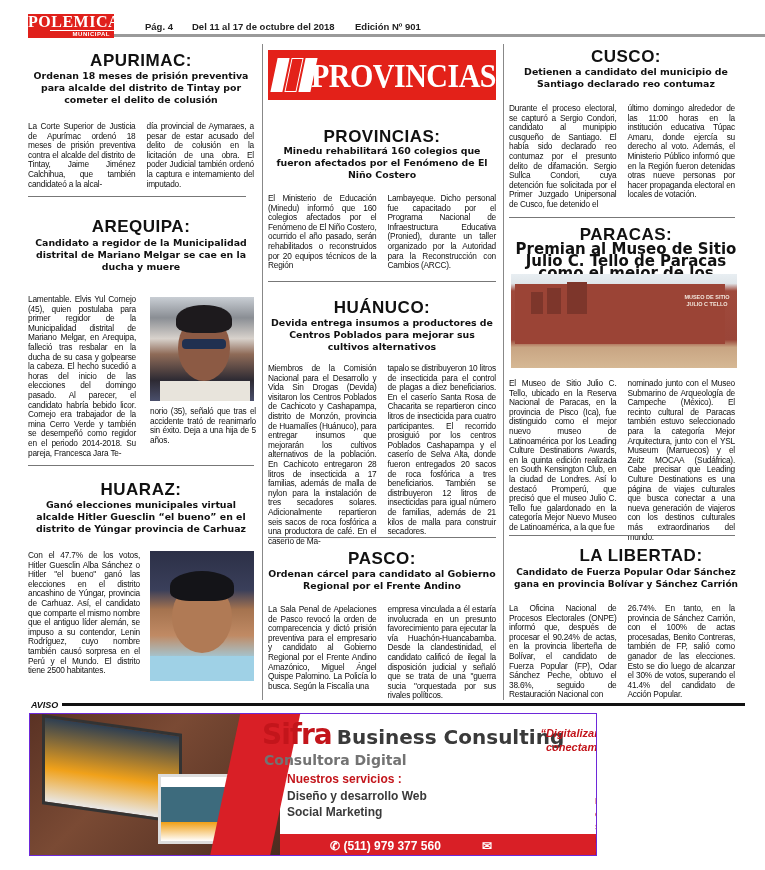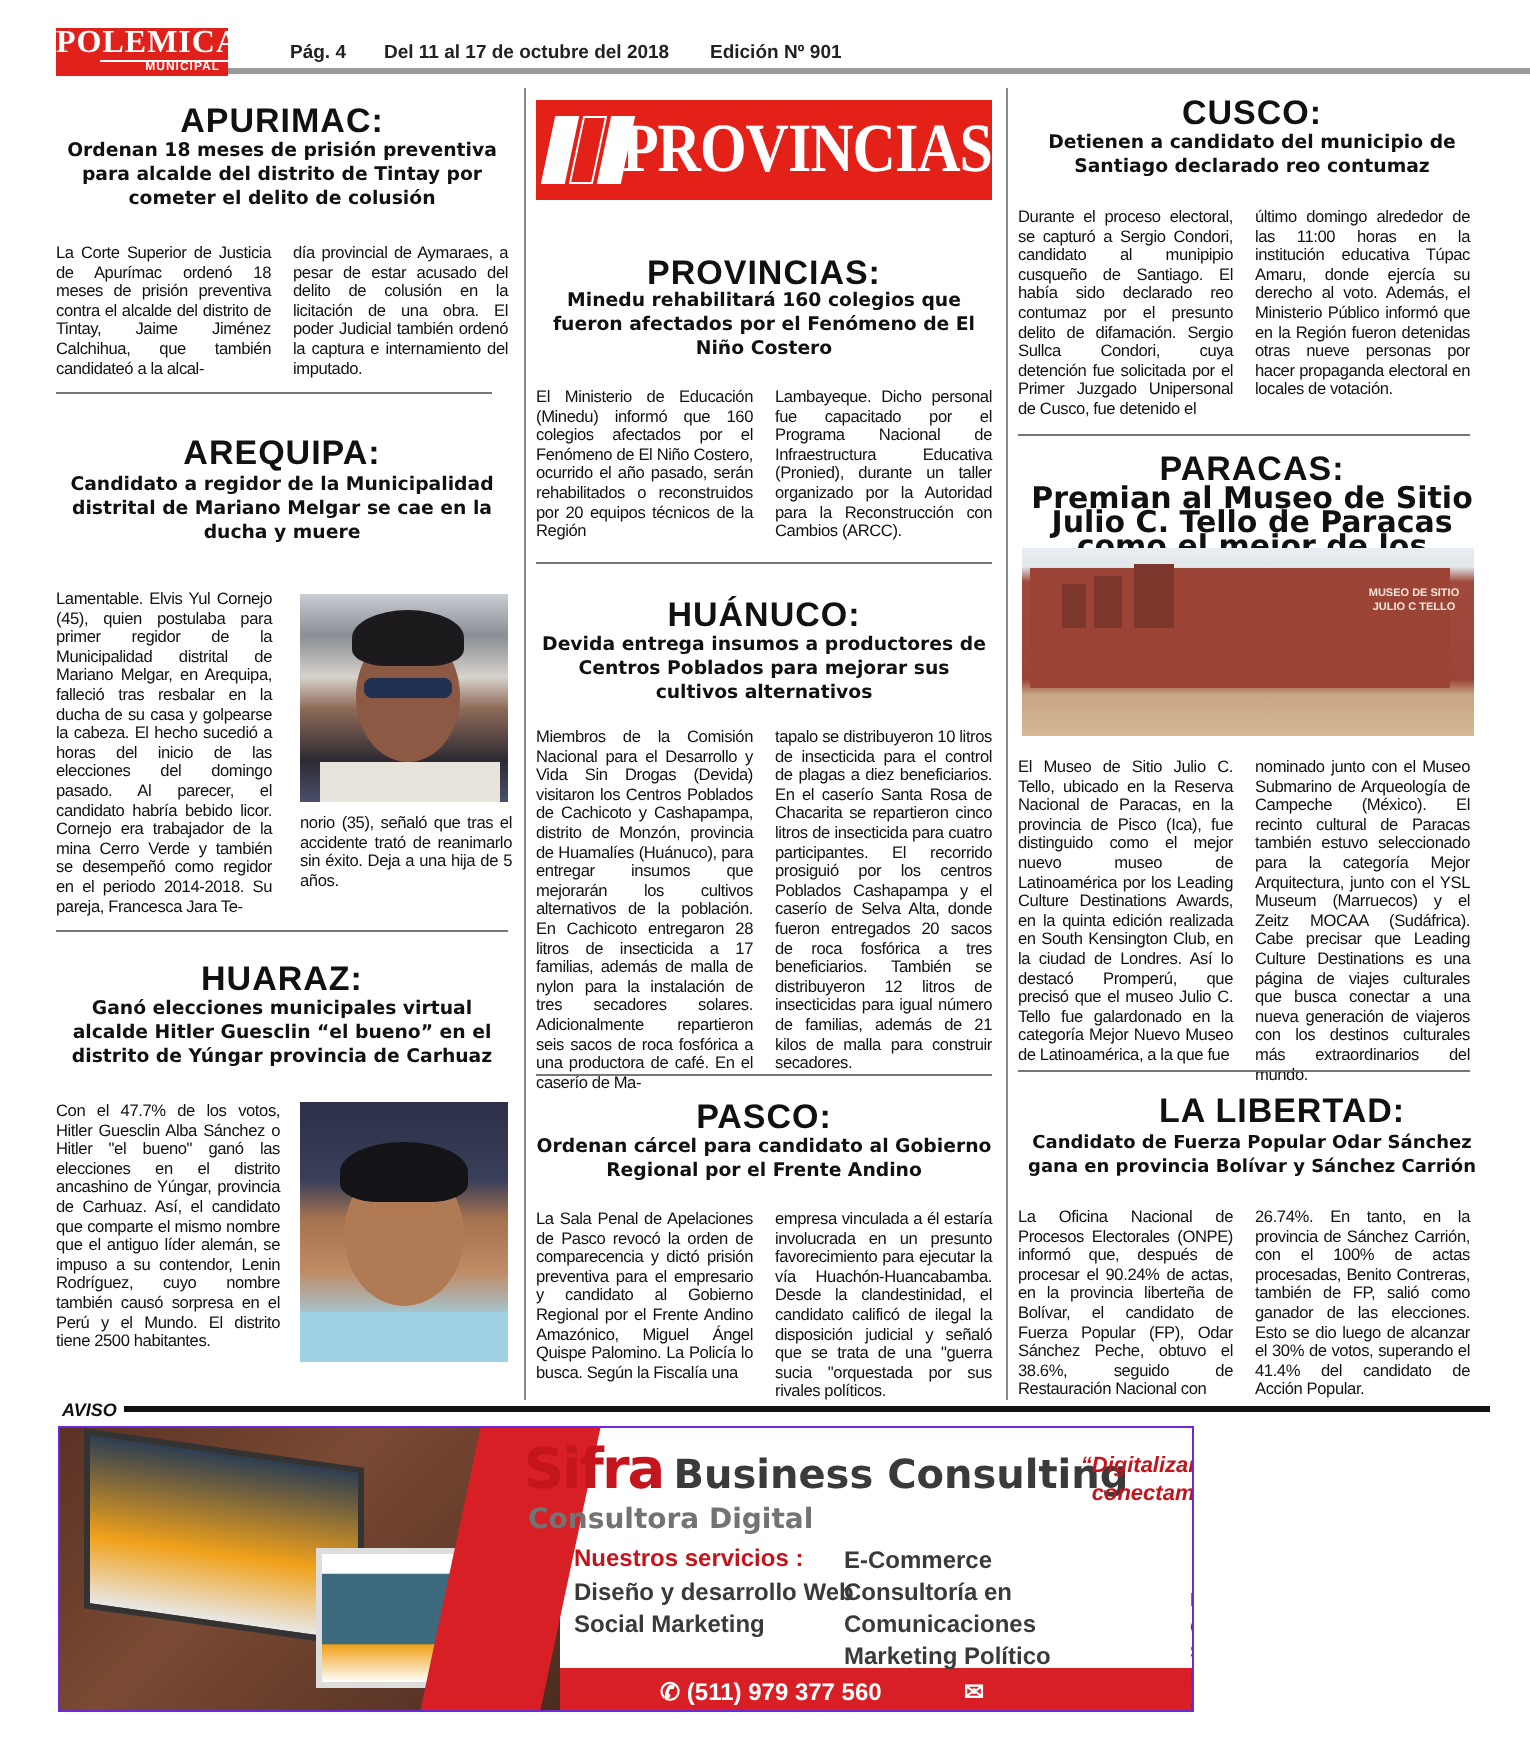--- a/index.html
+++ b/index.html
@@ -168,25 +168,20 @@
   <div class="abs sifra">
     <span class="s1">Sifra</span>
     <span class="s2">Business Consulting</span>
   </div>
   <div class="abs consult">Consultora Digital</div>
   <div class="abs svc-title">Nuestros servicios :</div>
   <div class="abs svc" style="left:257px;top:74px">
     <div>Diseño y desarrollo Web</div>
     <div>Social Marketing</div>
   </div>
-  <div class="abs svc" style="left:392px;top:58px">
-    <div>E-Commerce</div>
-    <div>Consultoría en Comunicaciones</div>
-    <div>Marketing Político</div>
-  </div>
   <div class="abs slogan">“Digitalizamos tu proyecto, te conectamos con el mundo”</div>
   <div class="abs rp-name">ROSEMERY PUENTE</div>
   <div class="abs rp-sub">
     <div>Ingeniera de Sistemas</div>
     <div>Especialista en Marketing Digital</div>
   </div>
   <div class="abs contact" style="left:300px">
     <span>✆</span>
     <span>(511) 979 377 560</span>
   </div>

